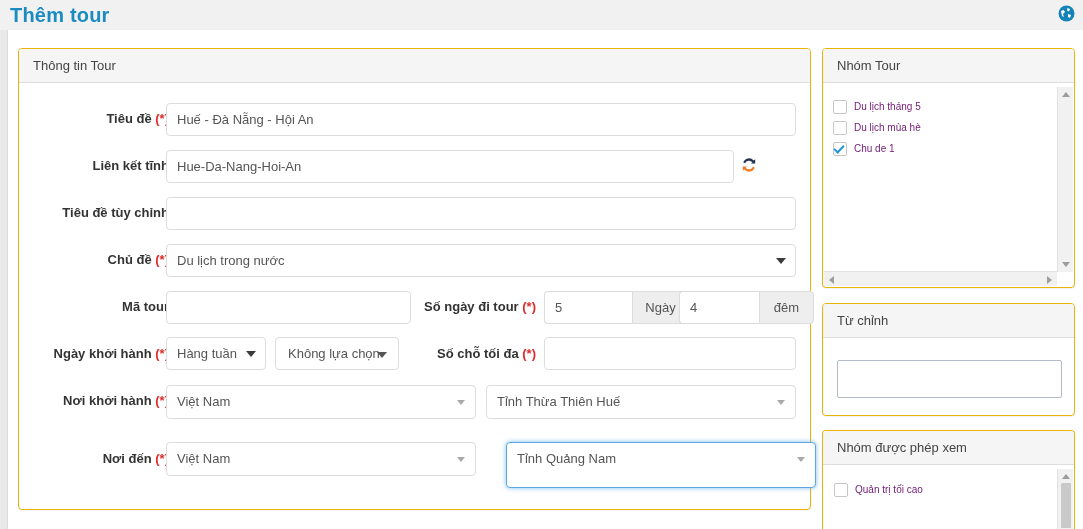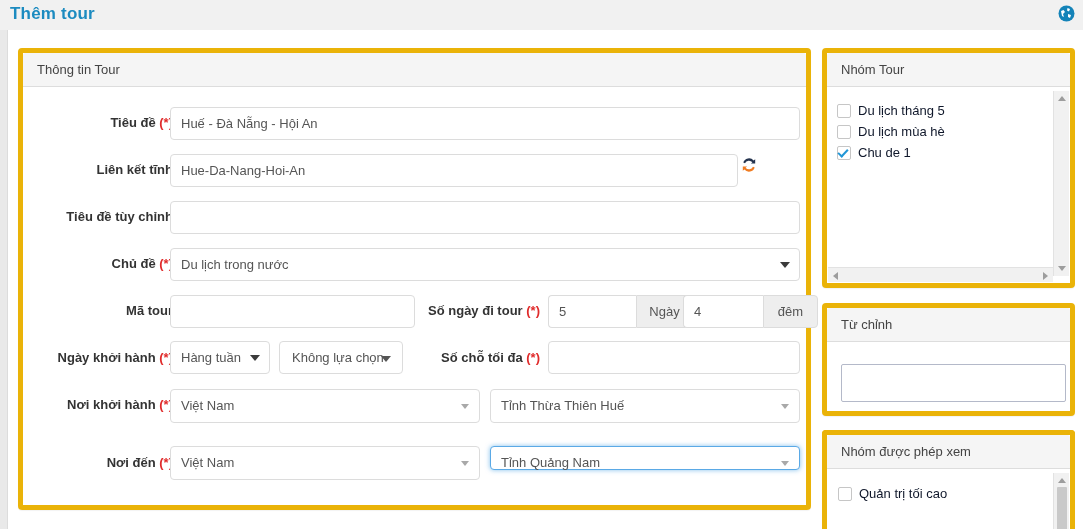--- a/index.html
+++ b/index.html
@@ -20,30 +20,30 @@
     background:#e9e9e9; border-right:1px solid #dcdcdc;
   }
 
   
   #page-header {
     position:absolute; left:0; top:0; width:1083px; height:30px;
     background:#f1f1f1;
   }
   #page-title {
     position:absolute; left:10px; top:4px;
-    font-size:17px; font-weight:bold; color:#1c8bc0;
+    font-size:20px; font-weight:bold; color:#1c8bc0;
     letter-spacing:.2px;
   }
   #globe-icon { position:absolute; right:8px; top:5px; width:17px; height:17px; }
 
   
   .panel {
     position:absolute;
     background:#ffffff;
-    border:5px solid #eab308;
+    border:1px solid #eab308;
     border-radius:4px;
     box-shadow:0 1px 1px rgba(0,0,0,.05);
   }
   .panel-head {
     background:#f5f5f5;
     border-bottom:1px solid #dddddd;
     border-radius:3px 3px 0 0;
     padding:9px 14px;
     font-size:13px;
     color:#444444;
@@ -140,21 +140,21 @@
   .ckrow { height:21px; display:flex; align-items:center; }
   .ckbox {
     width:14px; height:14px; border:1px solid #c6c6c6; background:#fff;
     border-radius:2px; margin-right:7px; position:relative; flex:none;
   }
   .ckbox.checked::after {
     content:""; position:absolute; left:2px; top:0px;
     width:4px; height:8px; border:solid #2196d6; border-width:0 2.4px 2.4px 0;
     transform:rotate(43deg);
   }
-  .cklabel { font-size:13px; color:#0f172a; }
+  .cklabel { font-size:10px; color:#701a75; }
 
   
   .vscroll {
     position:absolute; top:38px; right:1px; width:16px;
     background:#f1f1f1; border-left:1px solid #e2e2e2;
   }
   .hscroll {
     position:absolute; left:1px; bottom:1px; height:15px; right:17px;
     background:#f1f1f1; border-top:1px solid #e2e2e2;
   }
@@ -268,21 +268,21 @@
   </div>
 
   <div class="lbl" style="left:14px; top:402px; width:136px;">
     <span>Nơi đến</span>
     <span class="req">(*)</span>
   </div>
   <div class="selbox" style="left:147px; top:393px; width:310px; height:34px;">
     <span class="txt" style="line-height:32px;">Việt Nam</span>
     <span class="caret-grey"></span>
   </div>
-  <div class="selbox focus-ring" style="left:467px; top:393px; width:310px; height:24px;">
+  <div class="selbox focus-ring" style="left:487px; top:393px; width:310px; height:46px;">
     <span class="txt" style="line-height:32px;">Tỉnh Quảng Nam</span>
     <span class="caret-grey"></span>
   </div>
 </div>
 
 <div id="refresh-icon">
   <svg width="20" height="20" viewBox="0 0 20 20">
     <path d="M4.3 7.6 A6 6 0 0 1 14.6 5.4 L16.2 4.2 L16.2 8.6 L11.9 8.6 L13.4 7.3 A4.4 4.4 0 0 0 6 8.2 Z" fill="#25344f"></path>
     <path d="M15.7 12.4 A6 6 0 0 1 5.4 14.6 L3.8 15.8 L3.8 11.4 L8.1 11.4 L6.6 12.7 A4.4 4.4 0 0 0 14 11.8 Z" fill="#f07c22"></path>
   </svg>

